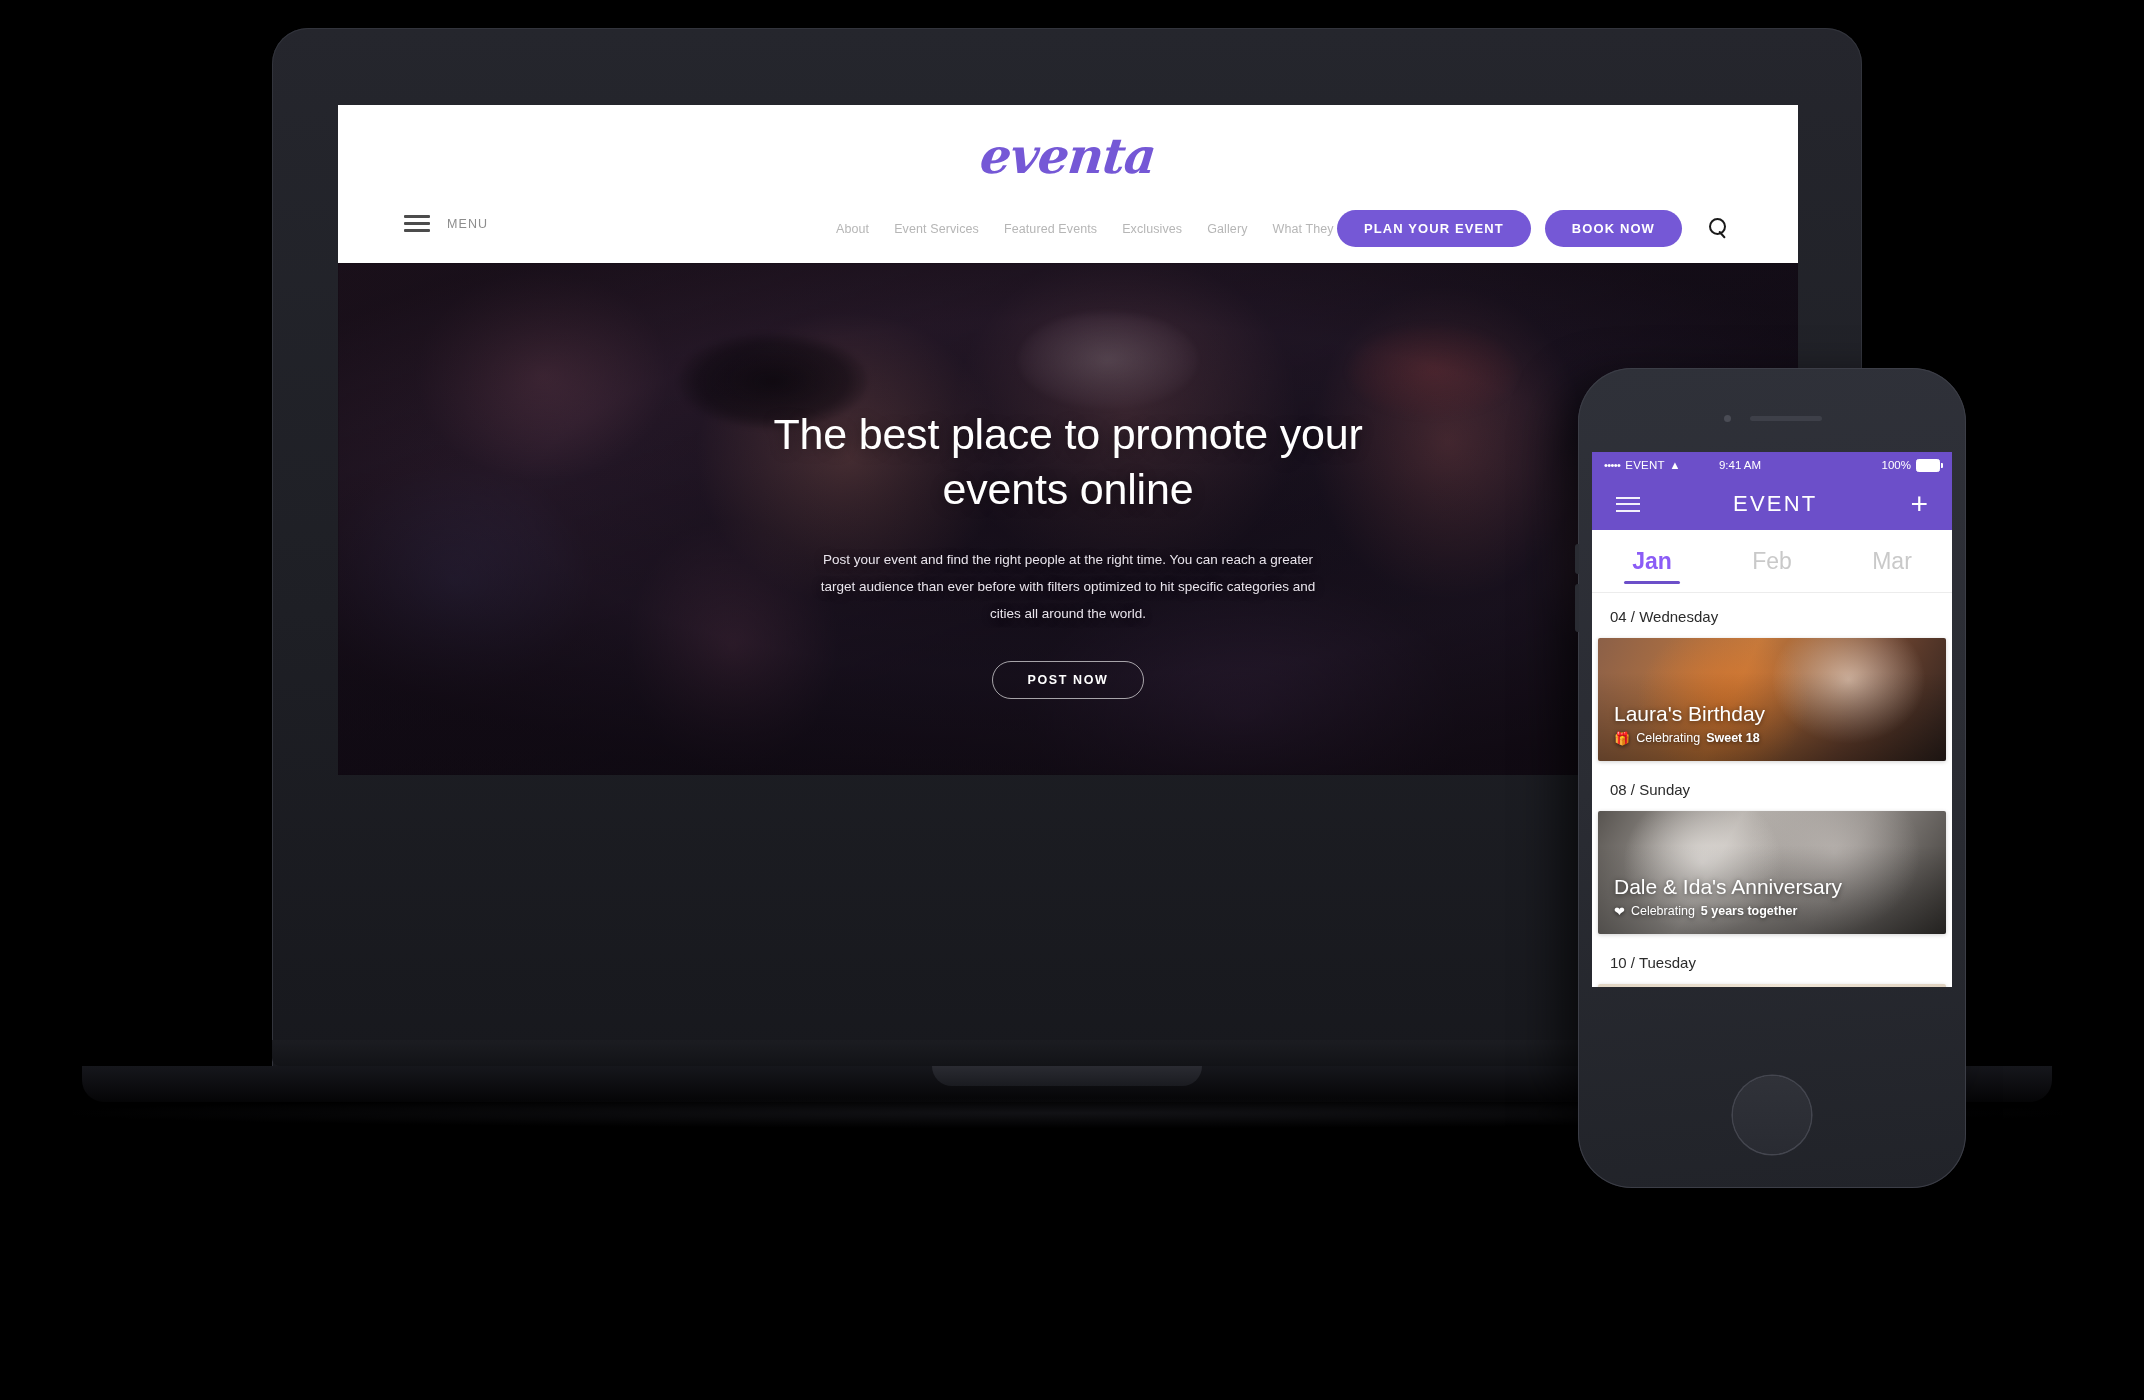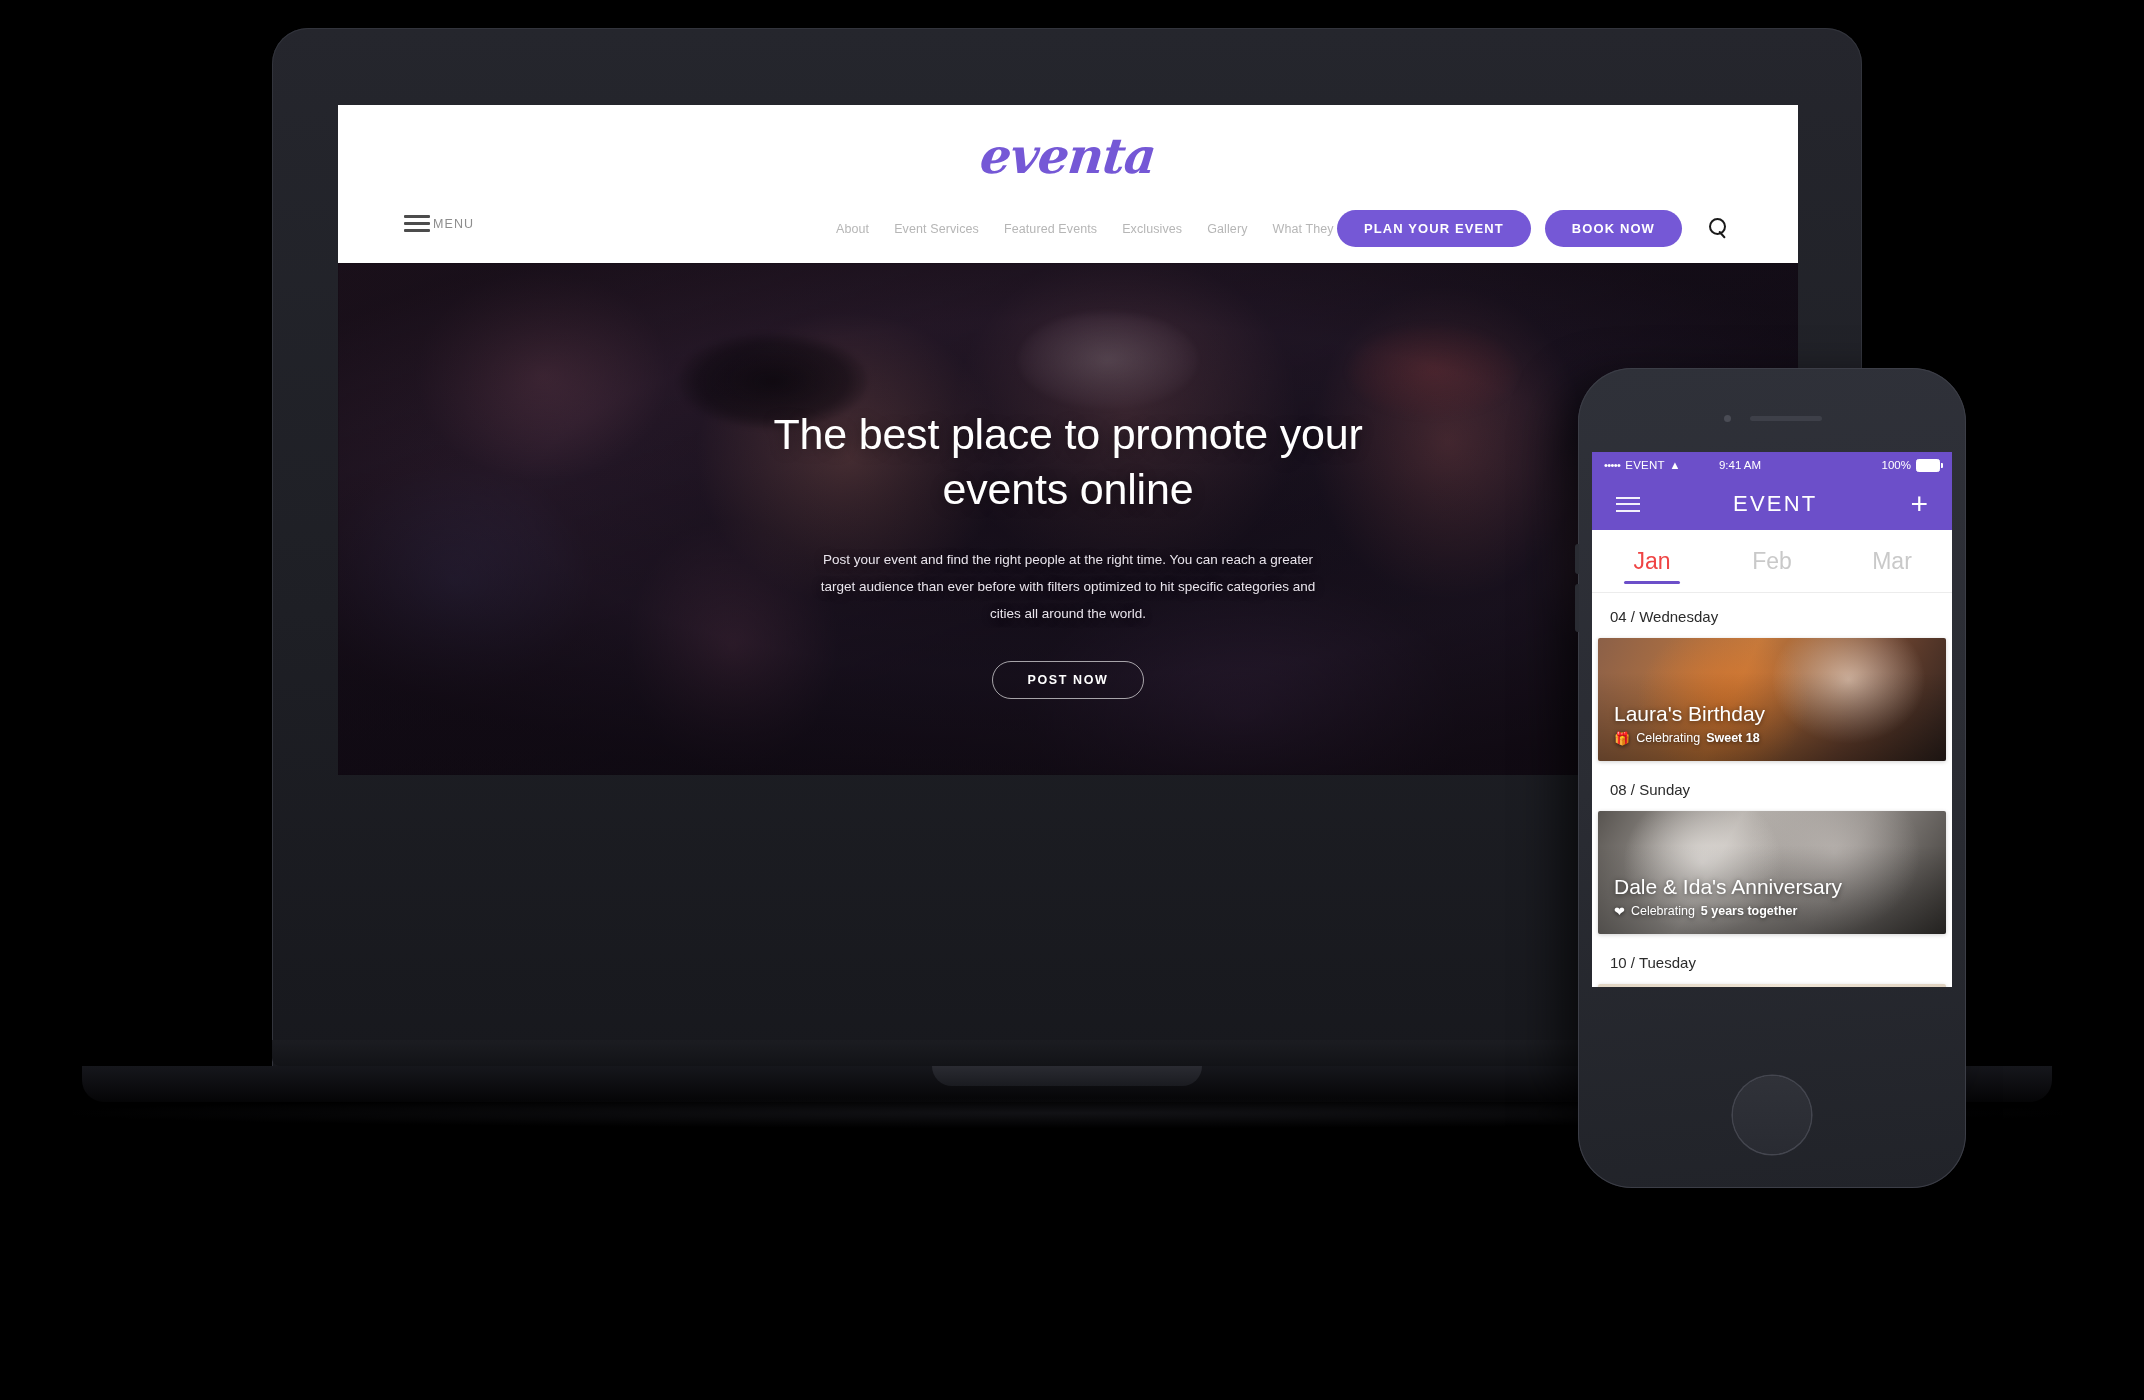--- a/index.html
+++ b/index.html
@@ -105,21 +105,21 @@
     position: absolute;
     left: 0; top: 96px;
     width: 1460px;
     height: 62px;
   }
   .menu-toggle {
     position: absolute;
     left: 66px; top: 14px;
     display: flex;
     align-items: center;
-    gap: 3px;
+    gap: 17px;
   }
   .hamburger {
     width: 26px;
     height: 17px;
     display: flex;
     flex-direction: column;
     justify-content: space-between;
   }
   .hamburger span {
     display: block;
@@ -427,21 +427,21 @@
     text-align: center;
     font-size: 23px;
     color: #c9c9c9;
     position: relative;
     cursor: pointer;
     height: 100%;
     display: flex;
     align-items: center;
     justify-content: center;
   }
-  .month-tab.active { color: #ef4444; }
+  .month-tab.active { color: #8b5cf6; font-weight: bold; }
   .month-tab.active:after {
     content: "";
     position: absolute;
     bottom: 8px;
     left: 50%;
     transform: translateX(-50%);
     width: 56px;
     height: 3.5px;
     background: #6c4fc9;
     border-radius: 2px;

